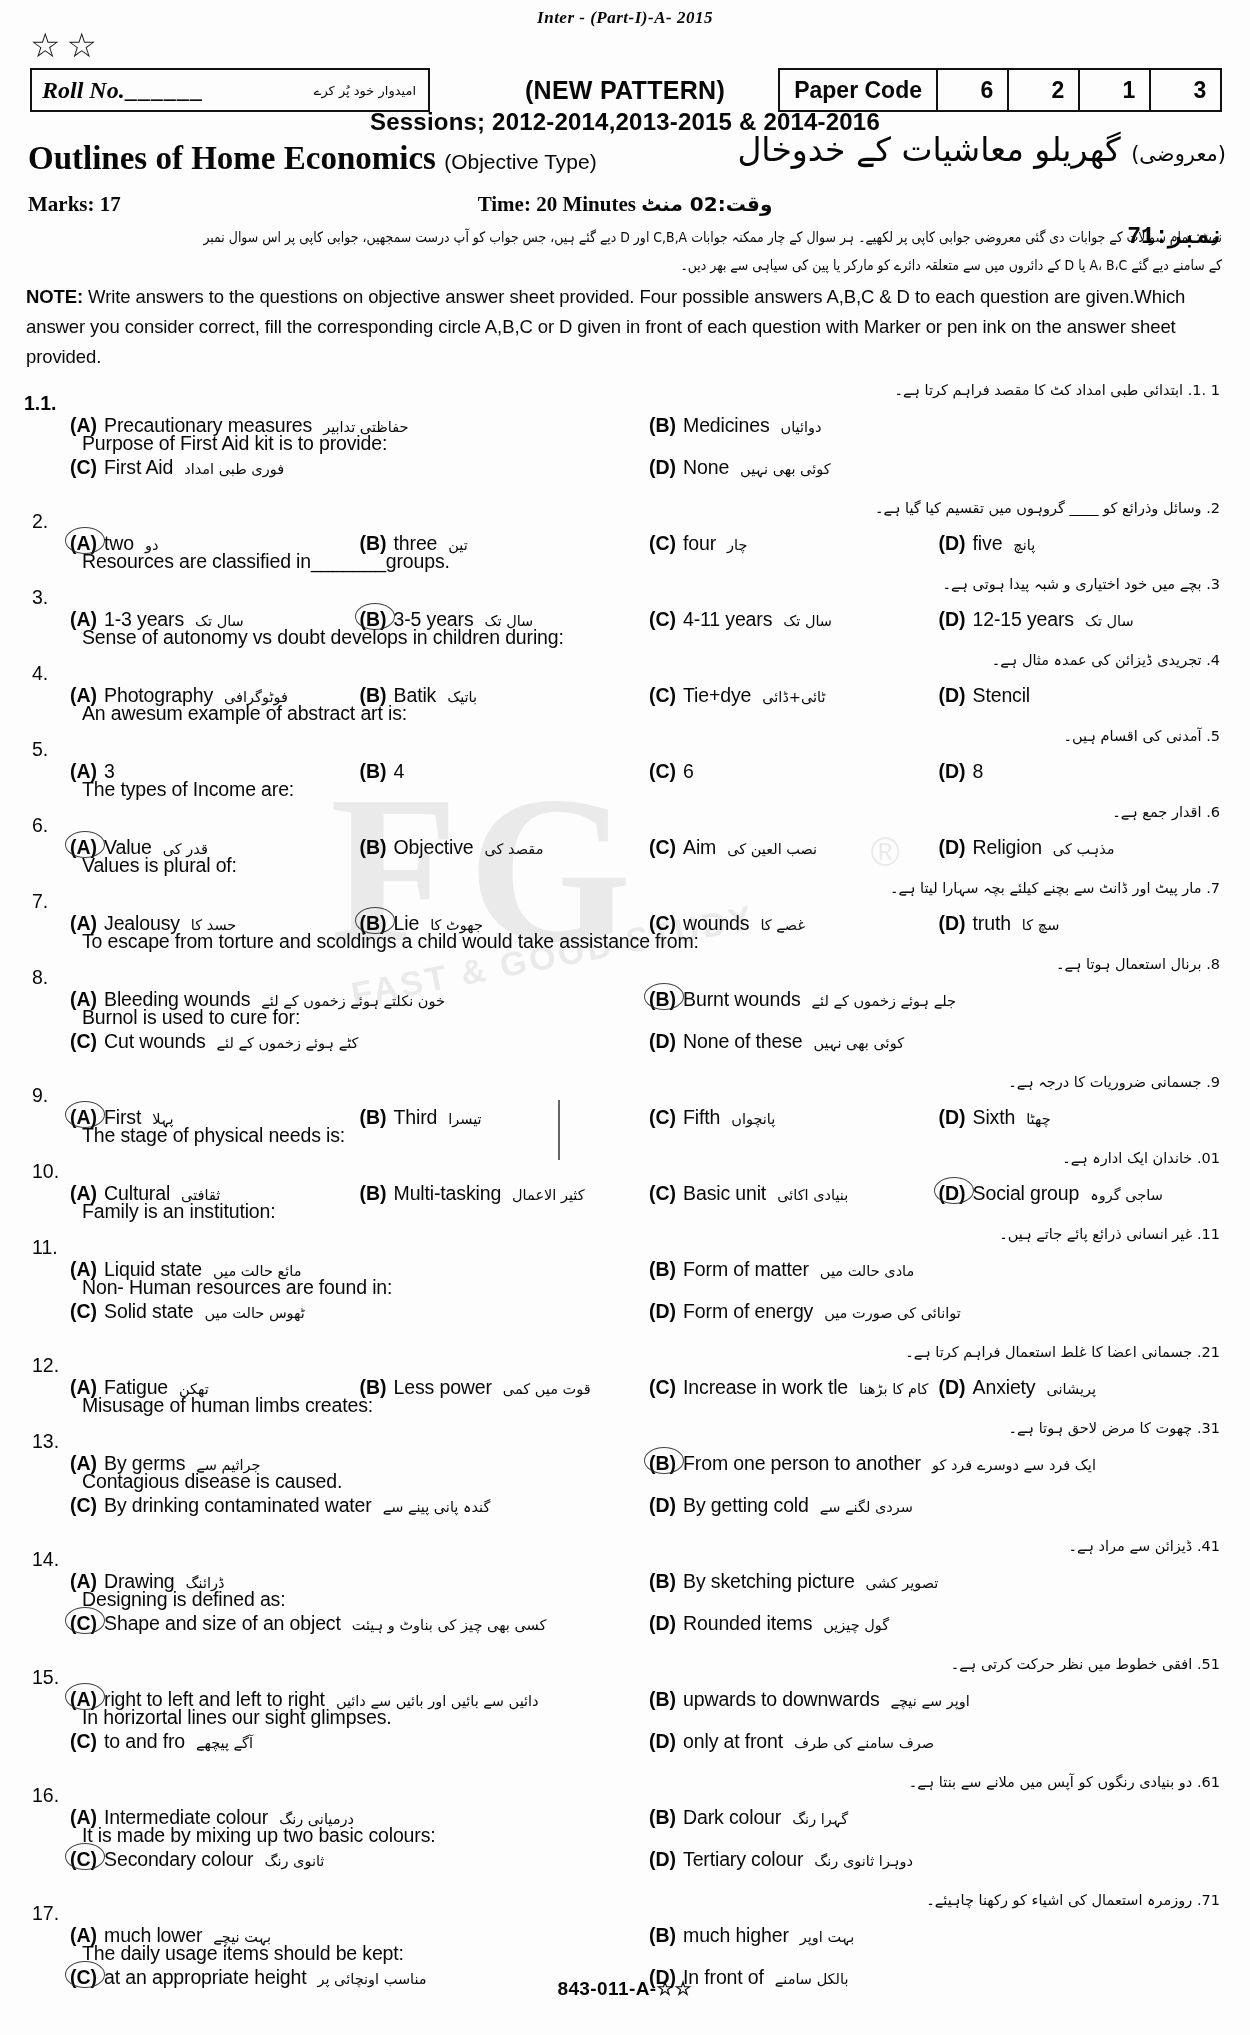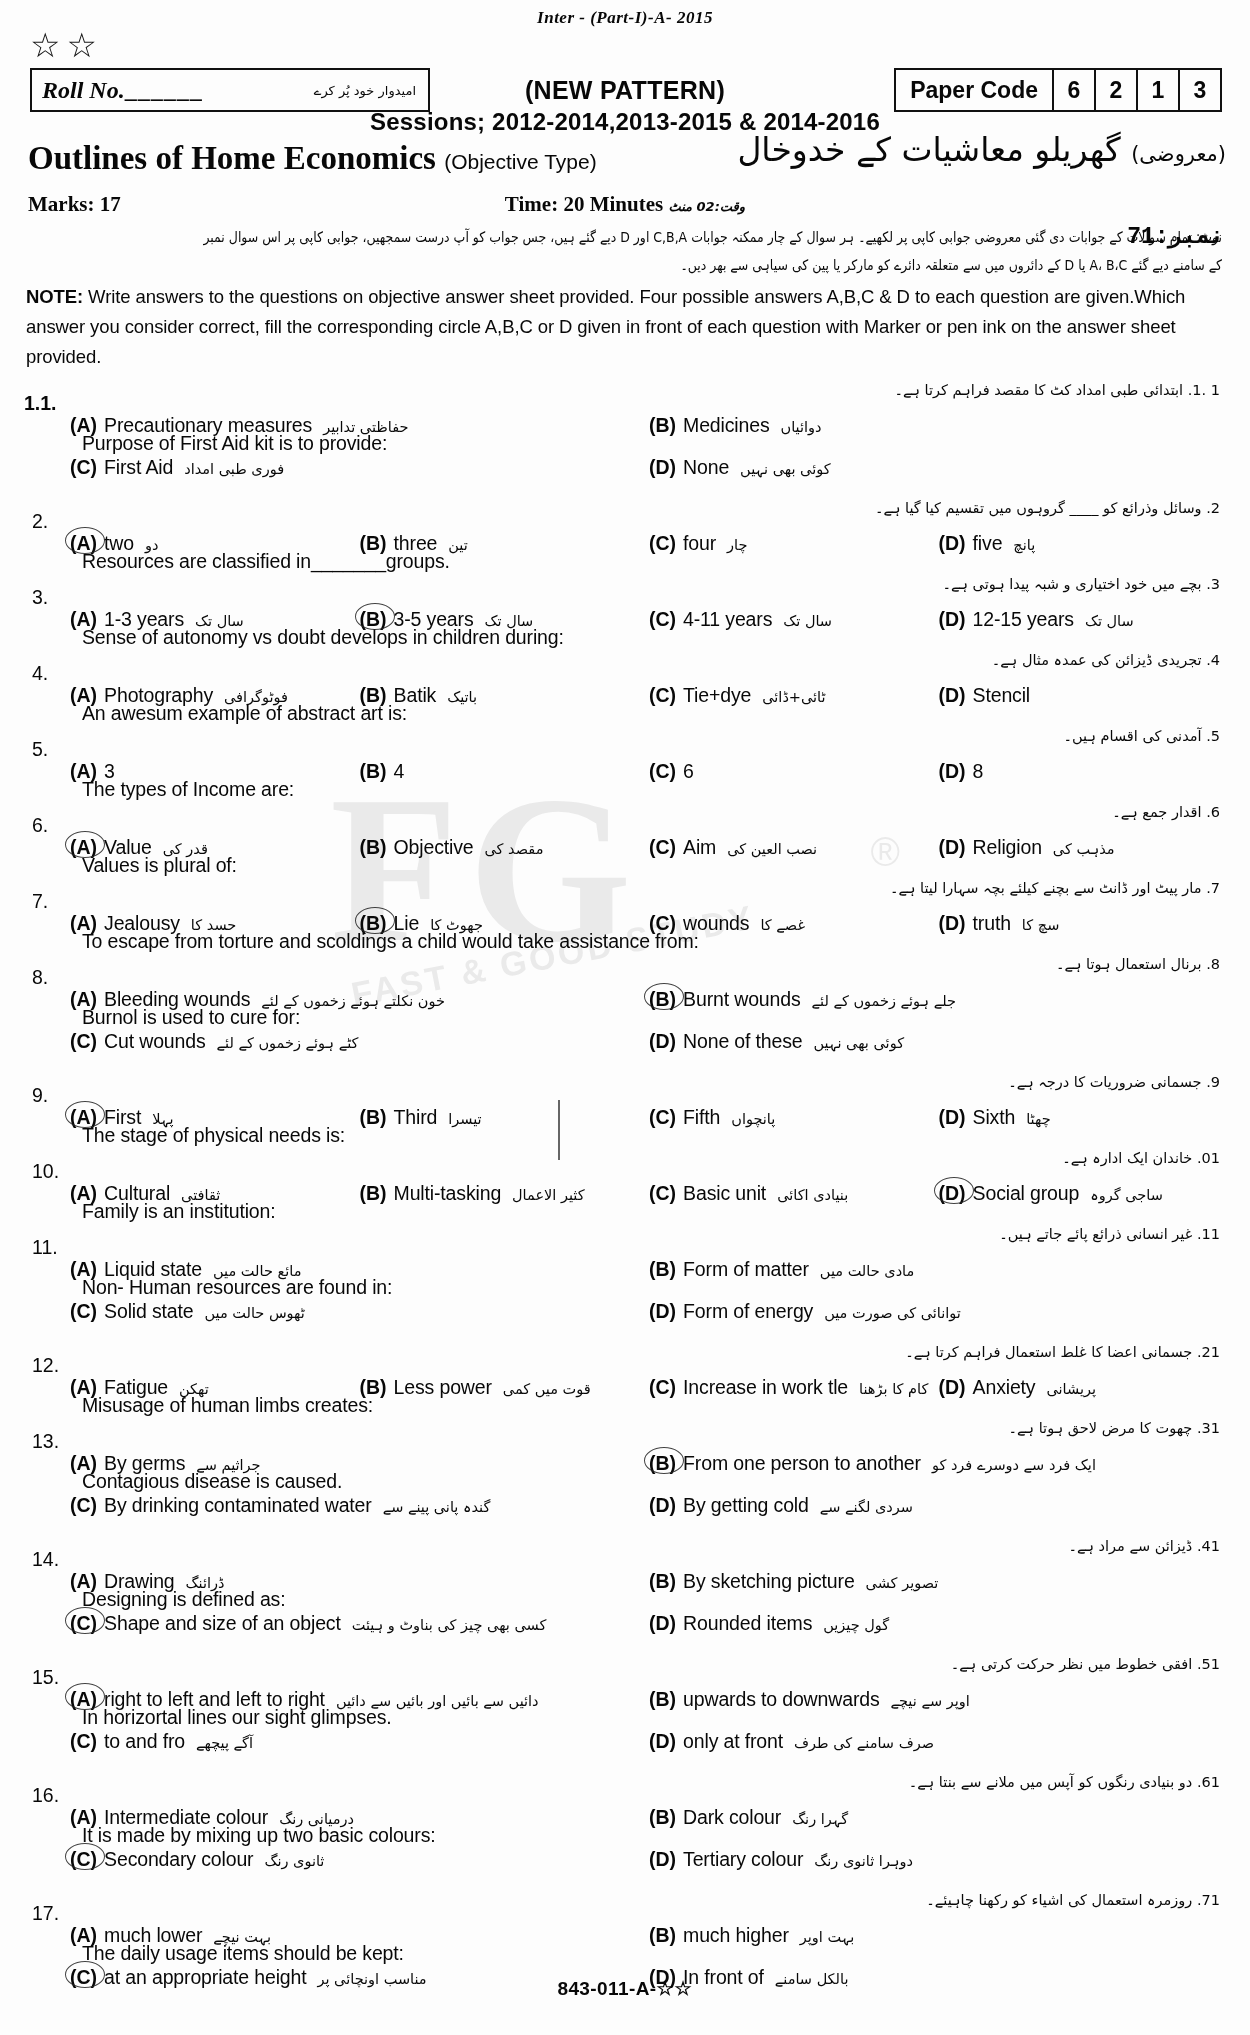--- a/index.html
+++ b/index.html
@@ -131,20 +131,21 @@
     letter-spacing: 0.3px;
   }
   .codebox {
     position: absolute;
     right: 10px;
     top: 38px;
     display: flex;
     border: 2.5px solid #111;
     box-sizing: border-box;
     height: 44px;
+    gap: 29px;
   }
   .codebox .lbl {
     padding: 0 14px;
     display: flex;
     align-items: center;
     font-weight: bold;
     font-size: 23px;
     border-right: 2.5px solid #111;
   }
   .codebox .dig {
@@ -197,21 +198,21 @@
 
   .marks-row {
     position: relative;
     height: 34px;
     font-family: "Liberation Serif", serif;
     font-weight: bold;
     font-size: 21px;
   }
   .marks-left { position: absolute; left: 10px; top: 2px; }
   .marks-mid  { position: absolute; left: 0; right: 0; text-align: center; top: 2px; }
-  .marks-mid .u { font-family: "DejaVu Sans", sans-serif; font-size: 13px; font-style: italic; }
+  .marks-mid .u { font-family: "DejaVu Sans", sans-serif; font-size: 20px; }
   .marks-right{ position: absolute; right: 8px; top: -2px; font-family: Liberation Mono, monospace; font-size: 23px; margin-top: 34px; }
 
   .note-ur {
     direction: rtl;
     text-align: justify;
     font-family: "DejaVu Sans", sans-serif;
     font-size: 12.5px;
     line-height: 1.9;
     padding: 0 10px 0 60px;
     transform: scaleY(1.15);

